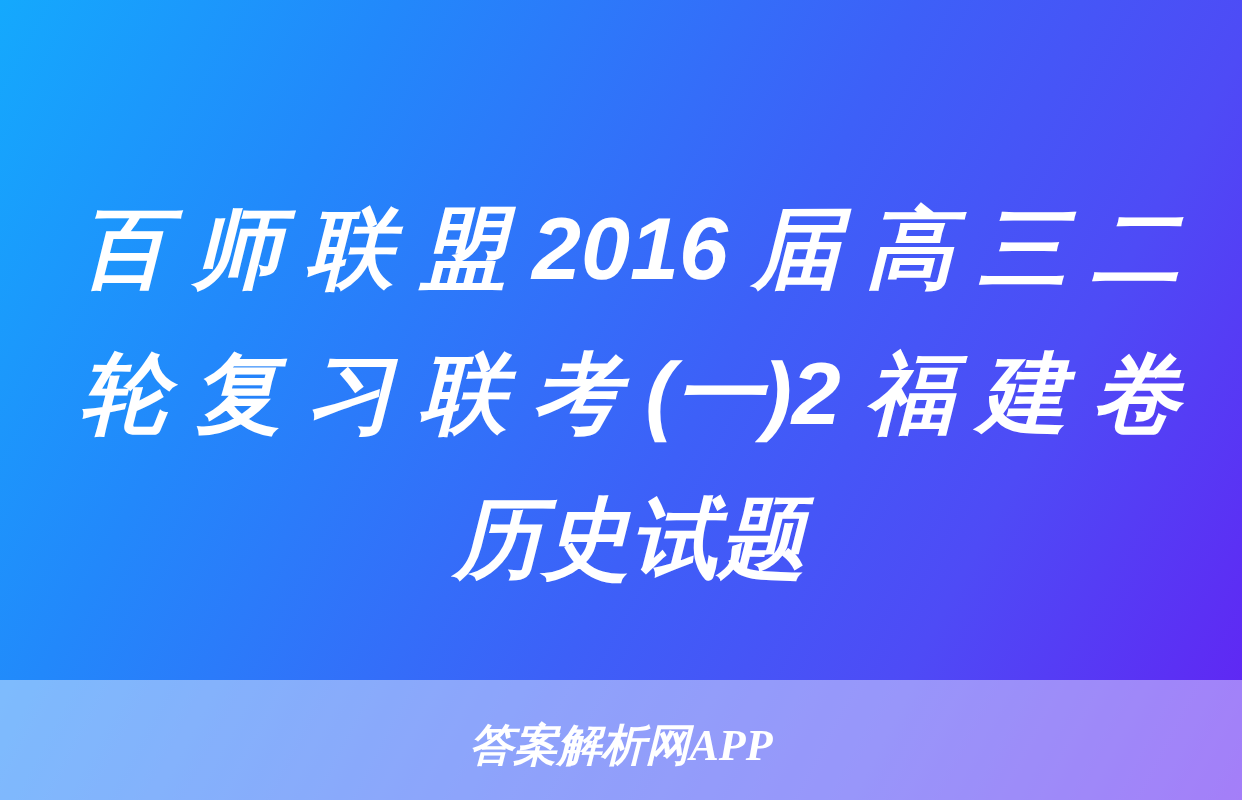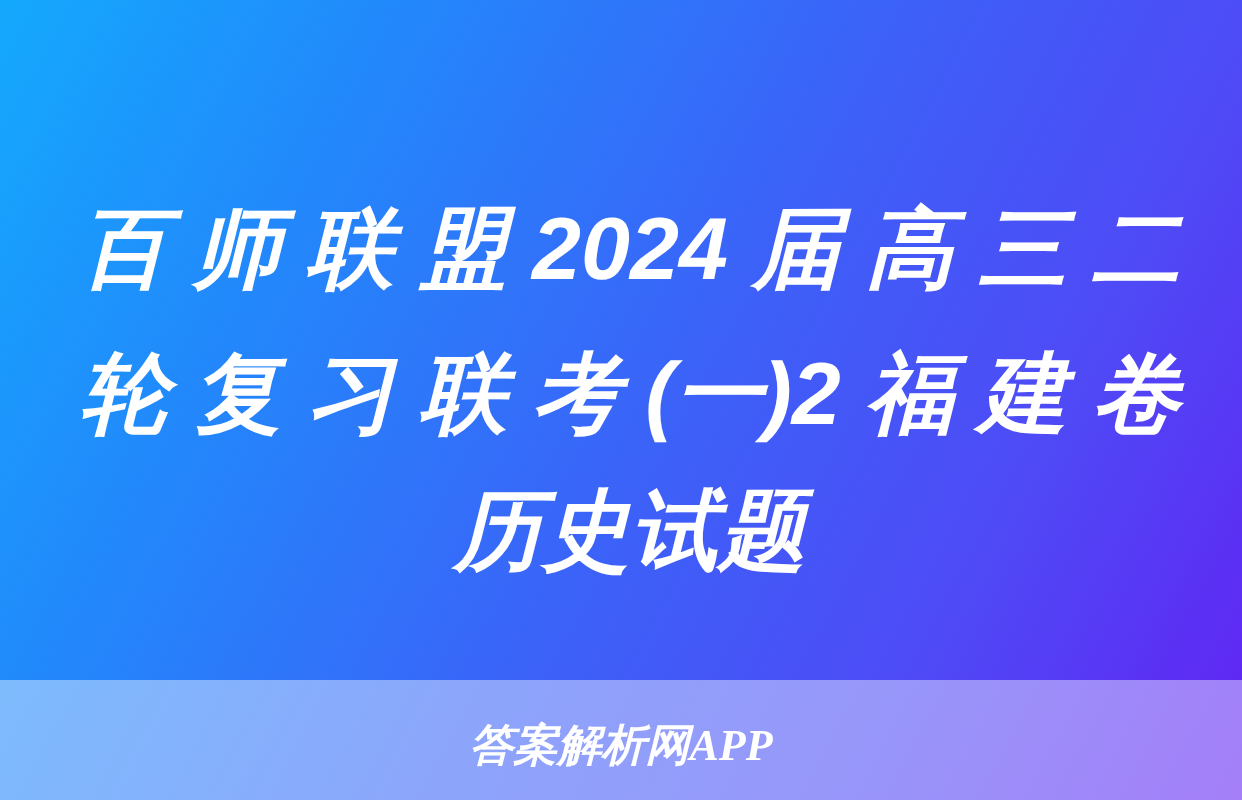--- a/index.html
+++ b/index.html
@@ -47,21 +47,20 @@
     display: flex;
     justify-content: space-between;
   }
   .title-line.justify > span {
     display: inline-block;
   }
 
   .title-line.center {
     text-align: center;
     display: block;
-    font-family: Liberation Mono, monospace;
   }
 
   
   .watermark-band {
     position: absolute;
     left: 0;
     right: 0;
     top: 680px;
     height: 132px;
     background: rgba(255, 255, 255, 0.42);
@@ -86,21 +85,21 @@
 
 <div class="poster">
 
   <div class="title-block">
 
     <div class="title-line justify">
       <span>百</span>
       <span>师</span>
       <span>联</span>
       <span>盟</span>
-      <span> 2024</span>
+      <span> 2016</span>
       <span>届</span>
       <span>高</span>
       <span>三</span>
       <span>二</span>
     </div>
 
     <div class="title-line justify">
       <span>轮</span>
       <span>复</span>
       <span>习</span>

